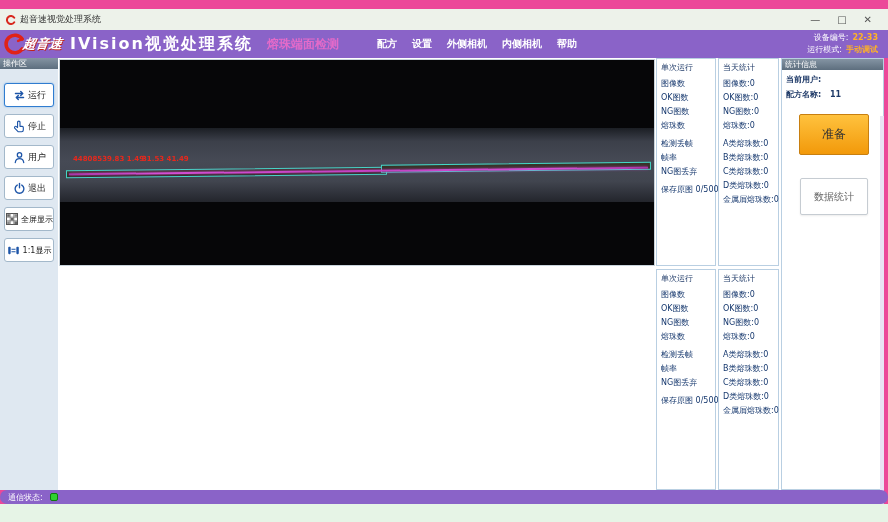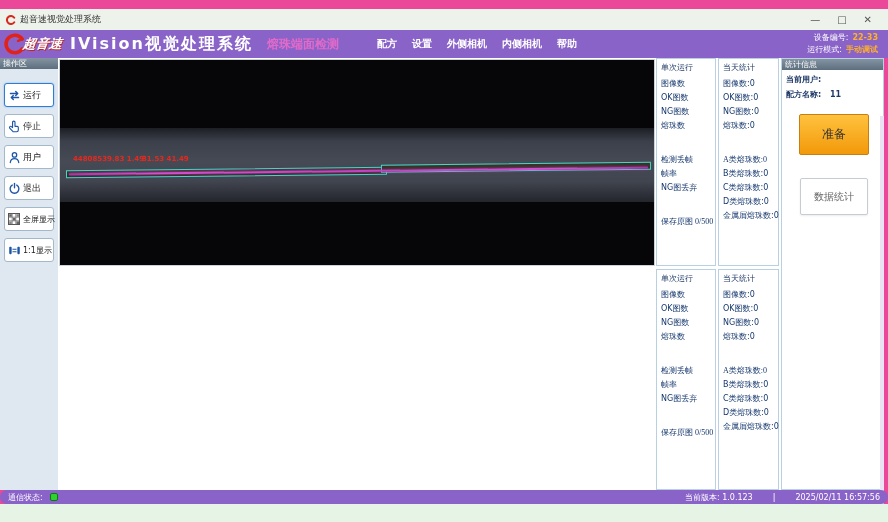--- a/index.html
+++ b/index.html
@@ -30,21 +30,21 @@
   
   .main { position:absolute; top:58px; left:0; width:884px; height:432px; background:#fff; }
   .right-edge { position:absolute; top:58px; right:0; width:4px; height:432px; background:#e9e3f4; }
 
   
   .sidebar { position:absolute; left:0; top:0; width:58px; height:100%; background:#dfe8f1; }
   .side-title { height:11px; background:linear-gradient(#8494a3,#5d6e7e); color:#fff;
                 font-size:8px; line-height:11px; padding-left:3px; }
   .side-btn { width:50px; height:24px; margin:7px auto 0; background:#fff; border:1px solid #a3b8ca;
               border-radius:3px; display:flex; align-items:center; gap:2px; padding:2px 2px;
-              font-size:9px; color:#222; white-space:nowrap; }
+              font-size:9px; color:#222; white-space:nowrap;justify-content:center; }
   .side-btn.first { margin-top:14px; }
   .side-btn.active { border:1px solid #2f7cd0; box-shadow:0 0 2px #7fb3e8; }
   .side-btn.small { font-size:8px; }
   .bicon { width:14px; flex:0 0 auto; display:flex; align-items:center; justify-content:center; color:#555; }
 
   
   .cameras { position:absolute; left:59px; top:0; width:596px; height:100%; }
   .cam { position:absolute; left:0; width:100%; background:#060608; border:1px solid #c9d4dc; overflow:hidden; }
   .cam1 { top:1px; height:207px; }
   .cam2 { top:211px; height:221px; }
@@ -69,21 +69,21 @@
   
   .stats-col { position:absolute; left:656px; top:0; width:123px; height:100%; }
   .stats-panel { position:absolute; left:0; width:100%; }
   .sp1 { top:0; height:208px; }
   .sp2 { top:211px; height:221px; }
   .sub { position:absolute; top:0; bottom:0; background:#fff; border:1px solid #b9cfe2; padding:3px 0 0 4px; }
   .sub.left { left:0; width:60px; }
   .sub.right { left:62px; right:0; }
   .sub-title { font-size:8px; color:#1f3a68; margin-bottom:4px; white-space:nowrap; }
   .srow { font-size:8px; color:#16386e; height:14px; line-height:14px; white-space:nowrap; }
-  .srow.gap { margin-top:20px;font-family:Liberation Serif, serif; }
+  .srow.gap { margin-top:4px; }
 
   
   .info-panel { position:absolute; left:781px; top:0; width:103px; height:100%; background:#fff;
                 border:1px solid #b9cfe2; }
   .info-header { height:11px; background:linear-gradient(#8494a3,#5d6e7e); color:#fff; font-size:8px;
                  line-height:11px; padding-left:3px; }
   .info-row { font-size:8px; color:#1f3a68; font-weight:bold; padding:4px 0 0 4px; white-space:nowrap; }
   .recipe-val { margin-left:6px; font-weight:bold; }
   .prepare-btn { position:absolute; left:17px; top:55px; width:70px; height:41px;
                  background:linear-gradient(#ffc23e,#f2990a); border:1px solid #c87f10; border-radius:2px;
@@ -308,24 +308,16 @@
     </aside>
 
     <div class="right-edge"></div>
   </div>
 
   <div class="statusbar">
     <div class="comm">
       <span>通信状态:</span>
       <span class="green-ind"></span>
     </div>
-    <div class="sb-right">
-      <span>
-        <span>当前版本:</span>
-        <span>1.0.123</span>
-      </span>
-      <span>|</span>
-      <span>2025/02/11  16:57:56</span>
-    </div>
   </div>
 
   <div class="bottomstrip"></div>
 </div>
 
 </body></html>

